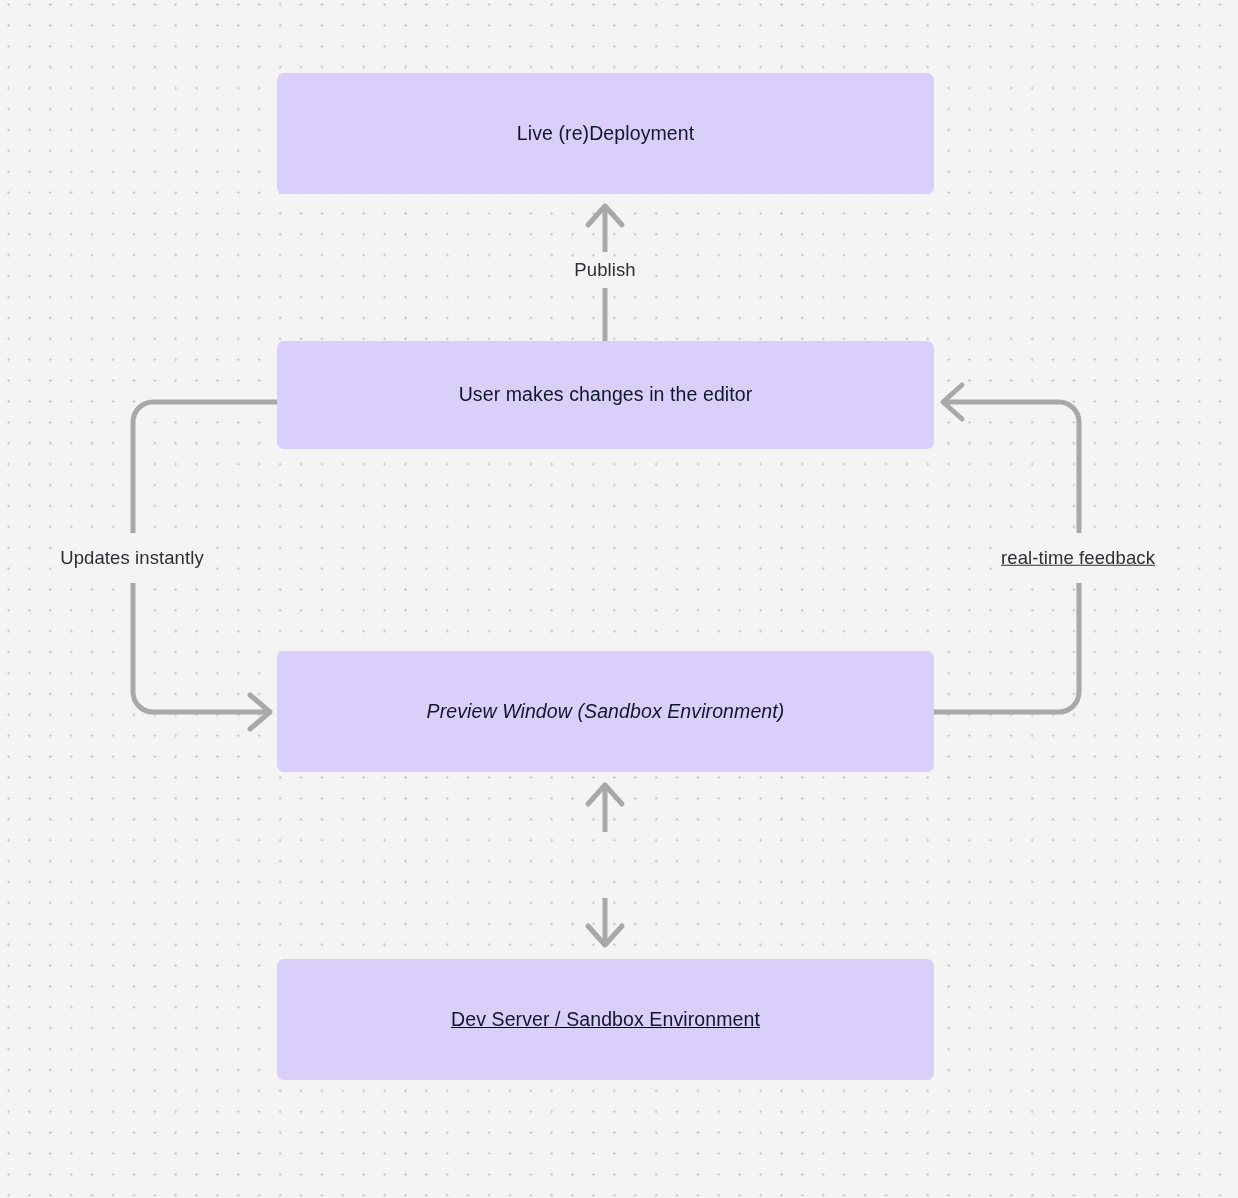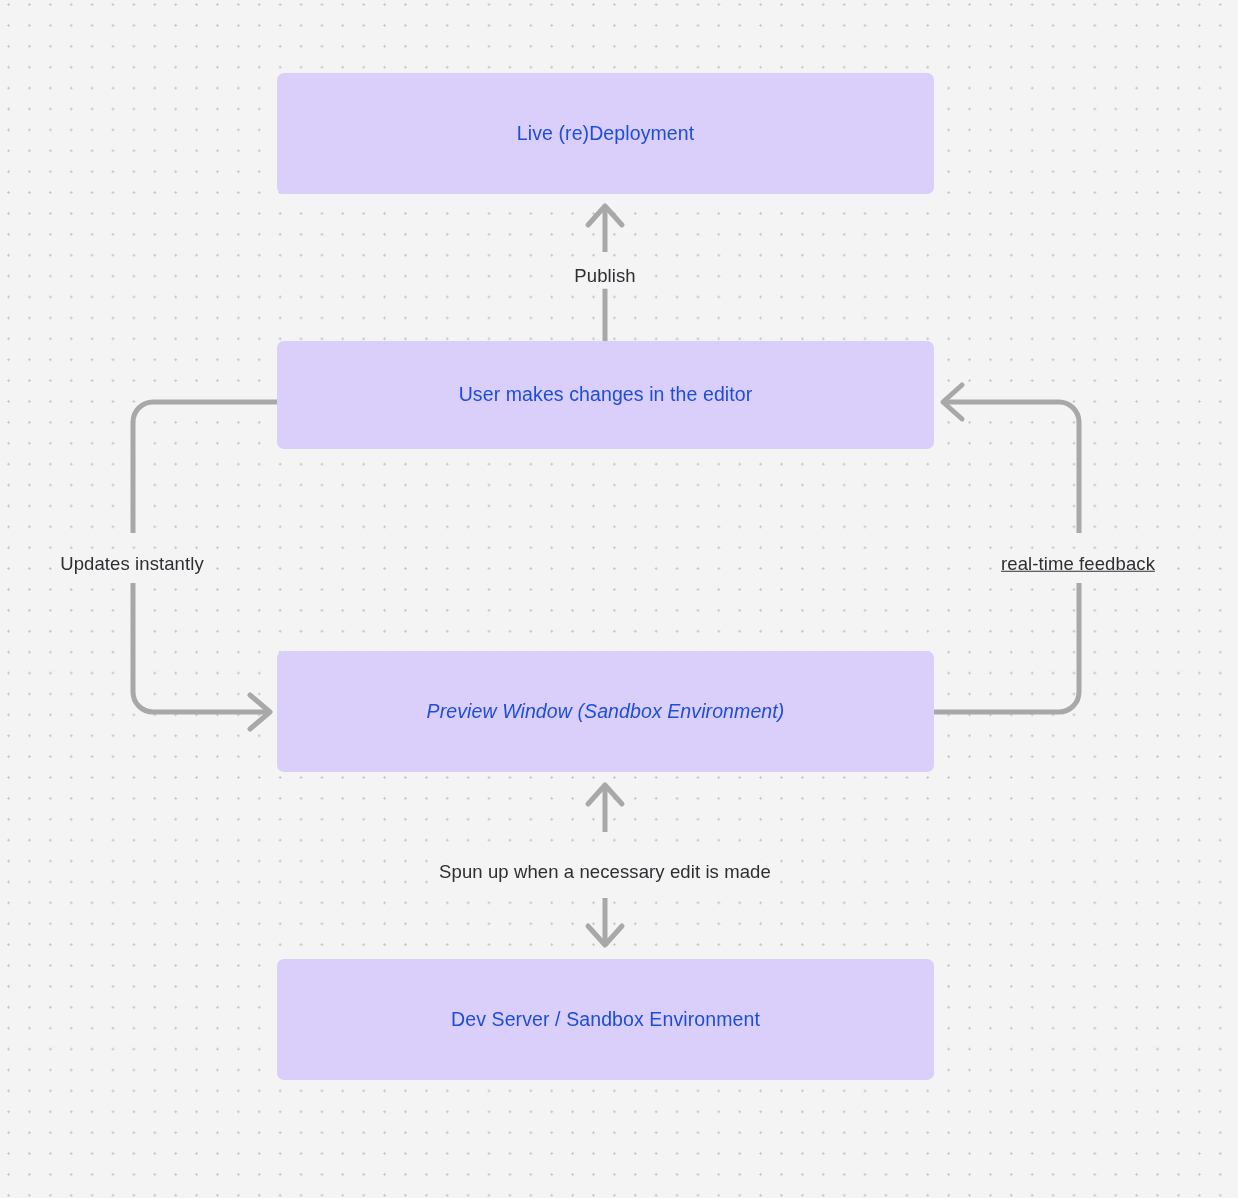--- a/index.html
+++ b/index.html
@@ -34,35 +34,34 @@
     position: absolute;
     background-color: #dacefa;
     border-radius: 7px;
     display: flex;
     align-items: center;
     justify-content: center;
     box-sizing: border-box;
   }
   .node-label {
     font-size: 19.5px;
-    color: #1d4ed8;
+    color: #0f172a;
     letter-spacing: 0.1px;
     text-align: center;
     line-height: 1.3;
     white-space: nowrap;
   }
   .edge-label {
     position: absolute;
     font-size: 18.5px;
     color: #2f2f33;
     letter-spacing: 0.1px;
     white-space: nowrap;
     line-height: 1;
     transform: translate(-50%, -50%);
-    margin-top: 6px;
   }
   .edge-label-bg {
     background-color: #f4f4f5;
     padding: 3px 6px;
   }
 </style>
 </head>
 <body>
 
 <div id="canvas">
@@ -100,25 +99,24 @@
   </div>
 
   <div class="node" style="left:277px; top:341px; width:657px; height:108px;">
     <span class="node-label">User makes changes in the editor</span>
   </div>
 
   <div class="node" style="left:277px; top:651px; width:657px; height:121px;font-style:italic;">
     <span class="node-label">Preview Window (Sandbox Environment)</span>
   </div>
 
-  <div class="node" style="left:277px; top:959px; width:657px; height:121px;">
+  <div class="node" style="left:277px; top:959px; width:657px; height:121px;text-decoration:underline;">
     <span class="node-label">Dev Server / Sandbox Environment</span>
   </div>
 
   <div class="edge-label edge-label-bg" style="left:605px; top:270px;">Publish</div>
 
   <div class="edge-label edge-label-bg" style="left:132px; top:558px;">Updates instantly</div>
 
   <div class="edge-label edge-label-bg" style="left:1078px; top:558px;text-decoration:underline;">real-time feedback</div>
 
-  <div class="edge-label edge-label-bg" style="left:605px; top:866px;">Spun up when a necessary edit is made</div>
 
 </div>
 
 </body></html>

